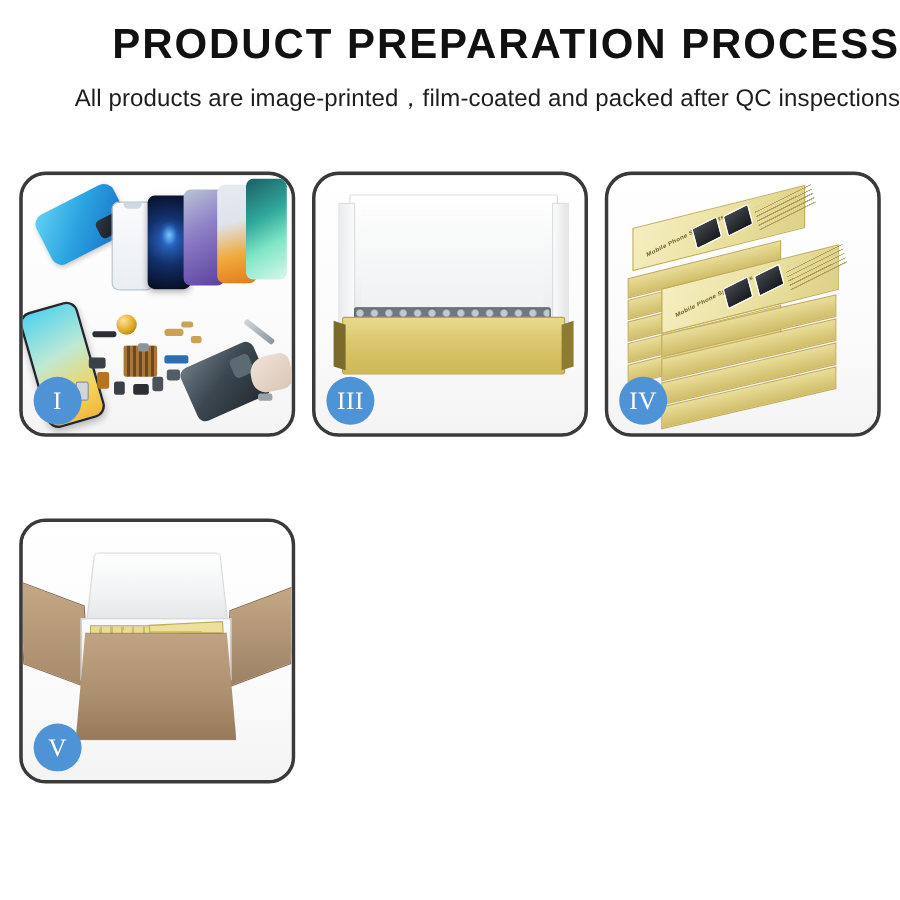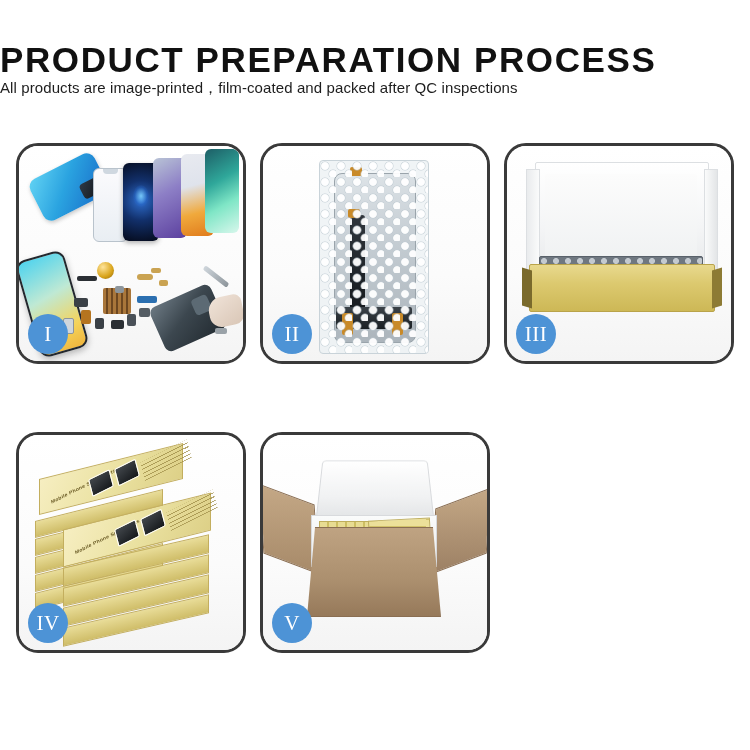--- a/index.html
+++ b/index.html
@@ -12,36 +12,37 @@
     width: 750px;
     height: 750px;
     overflow: hidden;
     font-family: "Liberation Sans", sans-serif;
     color: #1a1a1a;
     position: relative;
   }
 
   
   .header {
-    padding-top: 42px;
-    text-align: left;
+    padding-top: 19px;
+    text-align: right;
   }
   .page-title {
     font-size: 35px;
     font-weight: 700;
     letter-spacing: 1.6px;
     color: #111111;
     line-height: 1.05;
     margin: 0;
     white-space: nowrap;
   }
   .page-subtitle {
-    font-size: 15px;
+    font-size: 20px;
     font-weight: 400;
     color: #1d1d1d;
+    margin-top: 12px;
     letter-spacing: .1px;
     white-space: nowrap;
   }
 
   
   .grid {
     position: absolute;
     left: 16px;
     top: 143px;
     width: 718px;
@@ -415,34 +416,20 @@
       <div class="pt s11"></div>
       <div class="pt s12"></div>
       <div class="pt s13"></div>
       <div class="pt s14"></div>
       <div class="tweezer"></div>
       <div class="hand"></div>
     </div>
     <div class="badge">I</div>
   </div>
 
-  <div class="panel">
-    <div class="panel-stage">
-      <div class="bubble-pack">
-        <div class="screen-inner"></div>
-        <div class="flex-cable"></div>
-        <div class="conn-bar"></div>
-        <div class="flex-tape ft1"></div>
-        <div class="flex-tape ft2"></div>
-        <div class="flex-tape ft3"></div>
-        <div class="flex-tape ft4"></div>
-      </div>
-    </div>
-    <div class="badge">II</div>
-  </div>
 
   <div class="panel">
     <div class="panel-stage">
       <div class="box3-lid"></div>
       <div class="box3-foam"></div>
       <div class="box3-bubble"></div>
       <div class="box3-tray"></div>
     </div>
     <div class="badge">III</div>
   </div>

